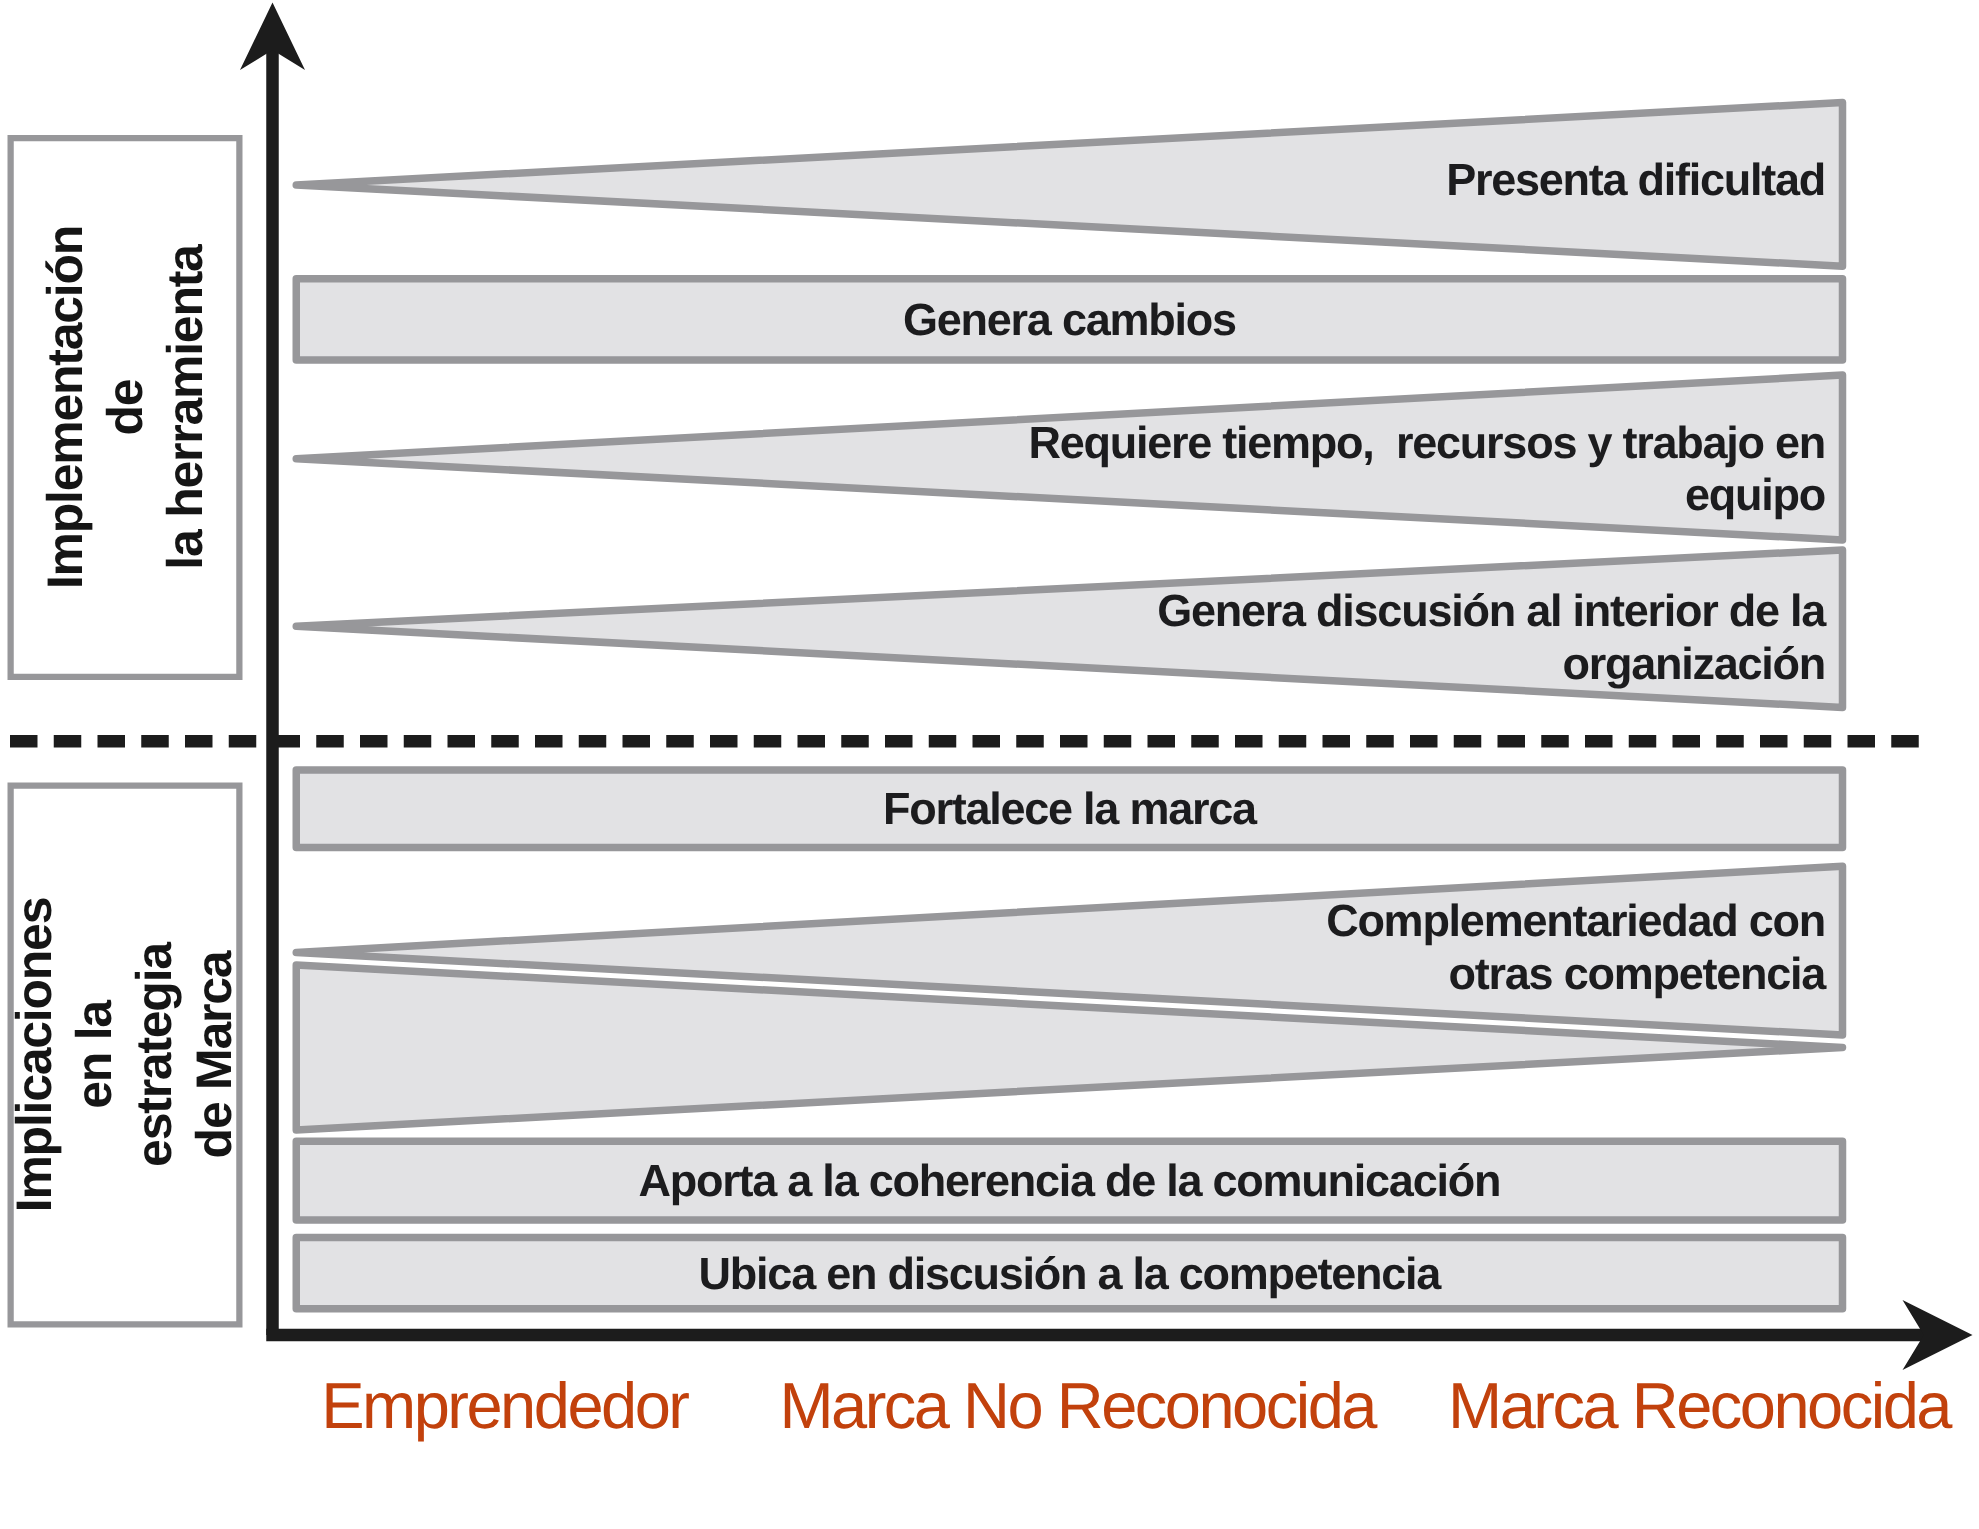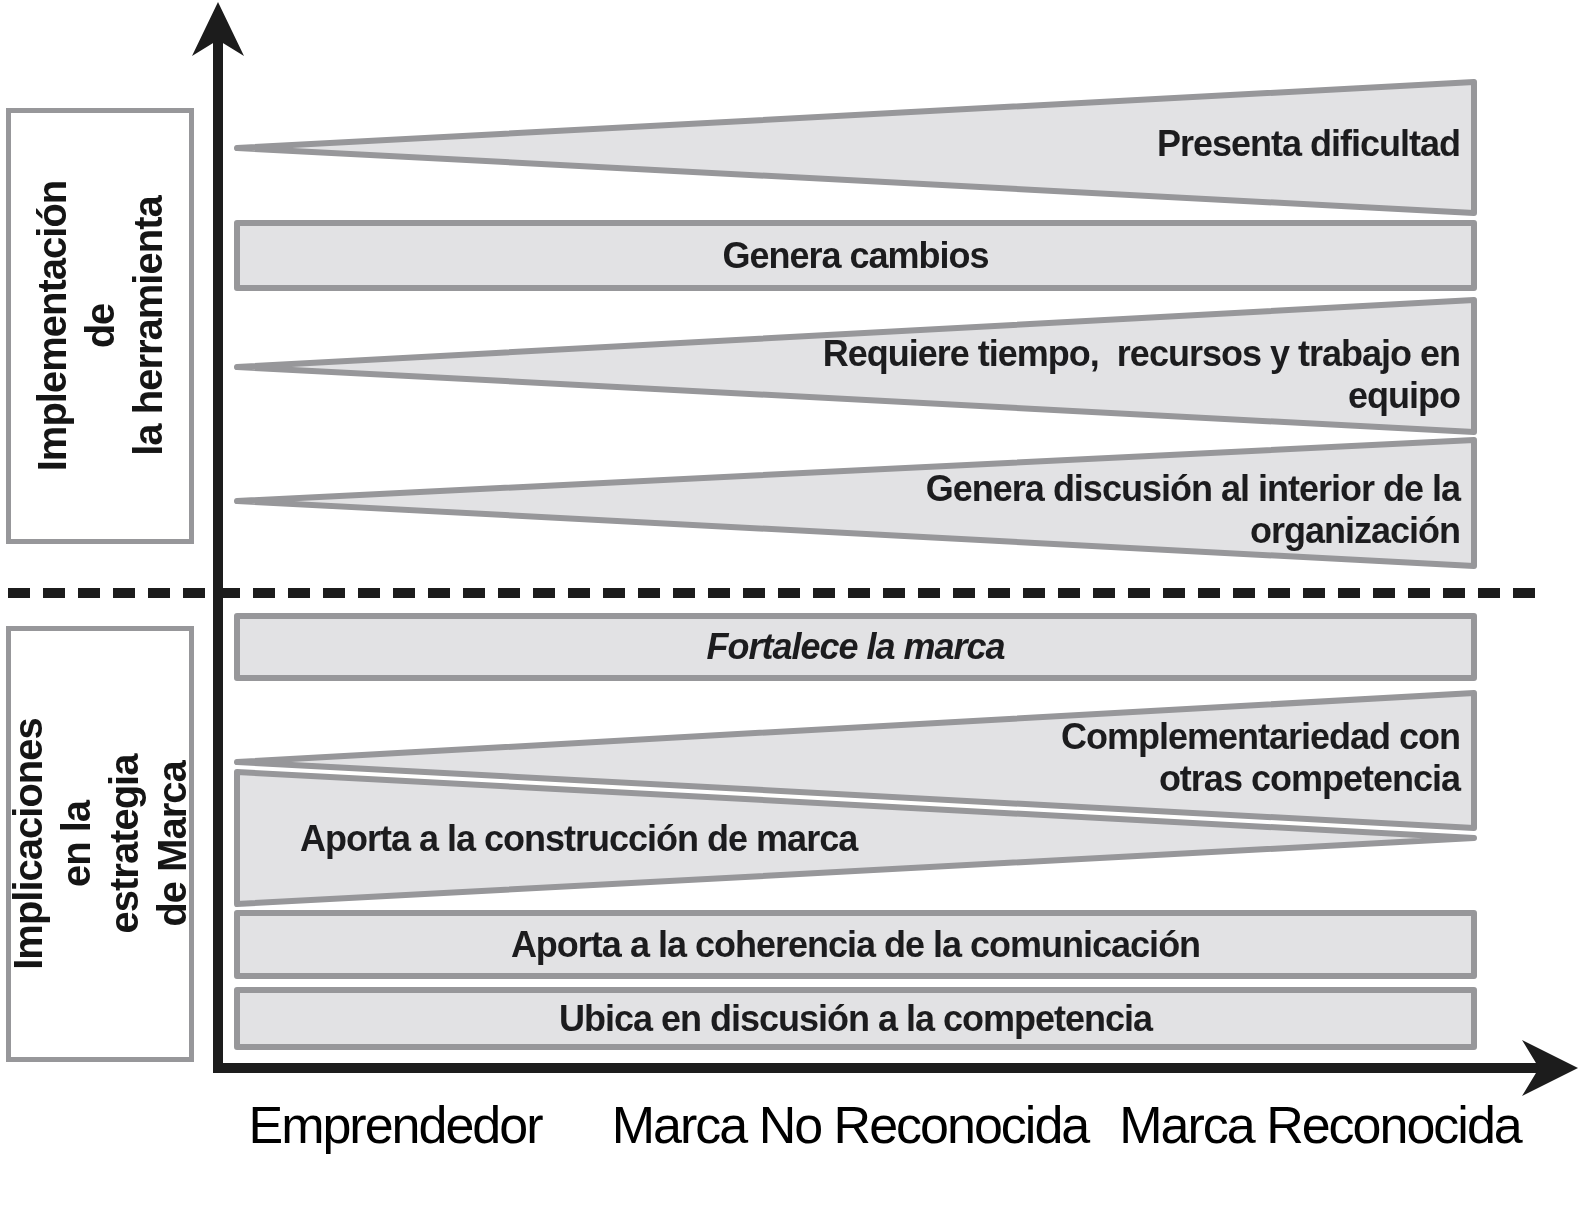--- a/index.html
+++ b/index.html
@@ -39,22 +39,22 @@
     color:#151515;
     text-align:center;
     white-space:pre-wrap;
     width:430px;
   }
   .tick-label{
     position:absolute;
     font-size:52px;
     line-height:60px;
     letter-spacing:-2px;
-    color:#000000;
-    text-align:center;
+    color:#c2410c;
+    text-align:right;
   }
   .axis-title{
     position:absolute;
     font-weight:bold;
     font-size:44px;
     line-height:52px;
     letter-spacing:-1px;
     color:#161616;
     text-align:center;
   }
@@ -103,26 +103,25 @@
   <div class="band-label align-right" style="right:123px;top:123px;">Presenta dificultad</div>
 
   <div class="band-label align-center" style="left:237px;width:1237px;top:235px;">Genera cambios</div>
 
   <div class="band-label align-right" style="right:123px;top:333px;">Requiere tiempo,  recursos y trabajo en
 equipo</div>
 
   <div class="band-label align-right" style="right:123px;top:468px;">Genera discusión al interior de la
 organización</div>
 
-  <div class="band-label align-center" style="left:237px;width:1237px;top:626px;font-style:italic;">Fortalece la marca</div>
+  <div class="band-label align-center" style="left:237px;width:1237px;top:626px;">Fortalece la marca</div>
 
   <div class="band-label align-right" style="right:123px;top:716px;">Complementariedad con
 otras competencia</div>
 
-  <div class="band-label" style="left:300px;top:818px;">Aporta a la construcción de marca</div>
 
   <div class="band-label align-center" style="left:237px;width:1237px;top:924px;">Aporta a la coherencia de la comunicación</div>
 
   <div class="band-label align-center" style="left:237px;width:1237px;top:998px;">Ubica en discusión a la competencia</div>
 
   <div class="tick-label" style="left:240px;width:310px;top:1095px;">Emprendedor</div>
   <div class="tick-label" style="left:600px;width:500px;top:1095px;">Marca No Reconocida</div>
   <div class="tick-label" style="left:1080px;width:480px;top:1095px;">Marca Reconocida</div>
 
 

